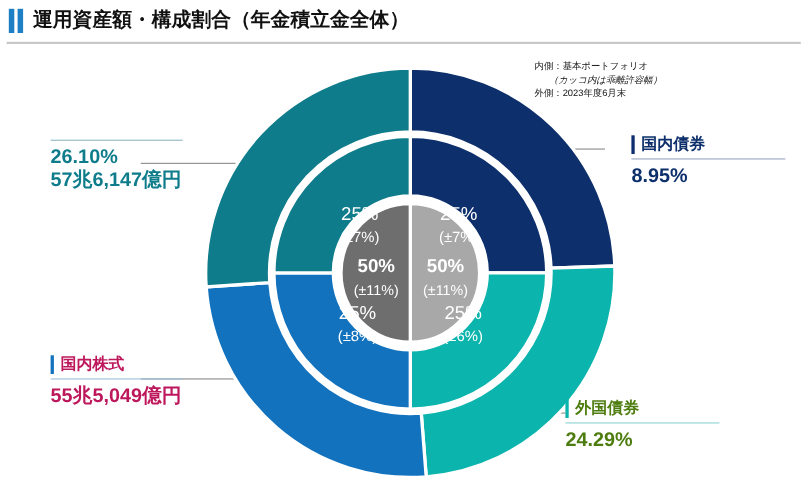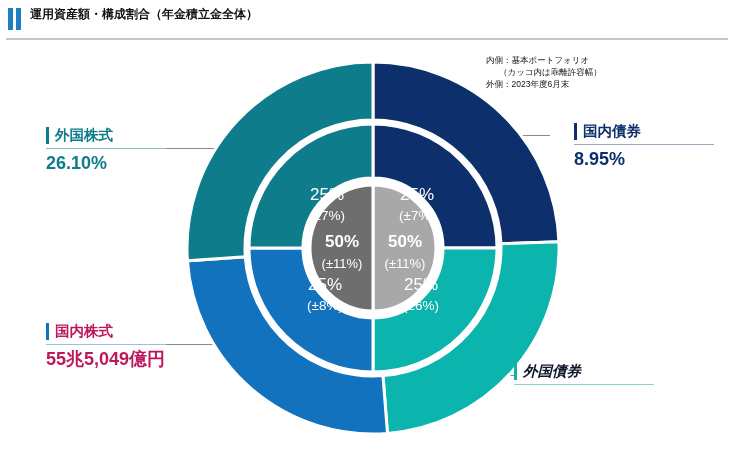--- a/index.html
+++ b/index.html
@@ -30,21 +30,21 @@
     position: absolute;
     top: 0;
     width: 5px; height: 22px;
     background: #1f7fc4;
   }
   #header-accent .bar.b1 { left: 0; }
   #header-accent .bar.b2 { left: 8px; }
   #header-title {
     position: absolute;
     left: 30px; top: 6px;
-    font-size: 12px;
+    font-size: 18px;
     font-weight: bold;
     color: #111111;
     letter-spacing: 0px;
     white-space: nowrap;
   }
   #header-rule {
     position: absolute;
     left: 6px; top: 38px;
     width: 722px; height: 2px;
     background: #c8c8c8;
@@ -52,21 +52,21 @@
 
   
   #note {
     position: absolute;
     left: 486px; top: 54px;
     font-size: 8.5px;
     line-height: 12px;
     color: #111111;
     white-space: nowrap;
   }
-  #note .nl2 { padding-left: 13px; }
+  #note .nl2 { padding-left: 13px; font-style: italic; }
 
   
   #chart {
     position: absolute;
     left: 183px; top: 58px;
     width: 380px; height: 380px;
   }
 
   .ring-label {
     font-size: 17px;
@@ -127,21 +127,21 @@
   .c-teal-dark .cl-rule { background: #8fb9c2; }
 
   .c-blue .cl-title, .c-blue .cl-pct, .c-blue .cl-amt { color: #be185d; }
   .c-blue .cl-tick { background: #1272bd; }
   .c-blue .cl-rule { background: #9cbfdd; }
 
   .c-navy .cl-title, .c-navy .cl-pct, .c-navy .cl-amt { color: #0d2f6b; }
   .c-navy .cl-tick { background: #0d2f6b; }
   .c-navy .cl-rule { background: #9aa8c2; }
 
-  .c-teal .cl-title, .c-teal .cl-pct, .c-teal .cl-amt { color: #0f172a; font-style: italic; }
+  .c-teal .cl-title, .c-teal .cl-pct, .c-teal .cl-amt { color: #4d7c0f; }
   .c-teal .cl-tick { background: #0bb4ad; }
   .c-teal .cl-rule { background: #8ad4d1; }
 
   
   .leader {
     position: absolute;
     background: #8a8a8a;
   }
 </style>
 </head>
@@ -196,26 +196,23 @@
         <text x="144" y="162" text-anchor="middle" class="ring-label-sub">(±7%)</text>
         <text x="159" y="189" text-anchor="middle" class="core-label">50%</text>
         <text x="159" y="210" text-anchor="middle" class="core-label-sub">(±11%)</text>
         <text x="222" y="189" text-anchor="middle" class="core-label">50%</text>
         <text x="222" y="210" text-anchor="middle" class="core-label-sub">(±11%)</text>
       </g>
   </svg>
 </div>
 
 <div class="callout c-teal-dark" style="left:46px; top:126px;">
-  <div class="cl-title-wrap">
-    <span class="cl-tick"></span>
-    <span class="cl-title">外国株式</span>
-  </div>
   <div class="cl-rule" style="width:120px;"></div>
   <div class="cl-pct">26.10%</div>
+  <div class="cl-amt">57兆6,147億円</div>
 </div>
 
 <div class="callout c-blue" style="left:46px; top:322px;">
   <div class="cl-title-wrap">
     <span class="cl-tick"></span>
     <span class="cl-title">国内株式</span>
   </div>
   <div class="cl-rule" style="width:120px;"></div>
   <div class="cl-amt">55兆5,049億円</div>
 </div>
@@ -228,13 +225,14 @@
   <div class="cl-rule" style="width:140px;"></div>
   <div class="cl-pct">8.95%</div>
 </div>
 
 <div class="callout c-teal" style="left:514px; top:362px;">
   <div class="cl-title-wrap">
     <span class="cl-tick"></span>
     <span class="cl-title">外国債券</span>
   </div>
   <div class="cl-rule" style="width:140px;"></div>
+  <div class="cl-pct">24.29%</div>
 </div>
 
 </body></html>

